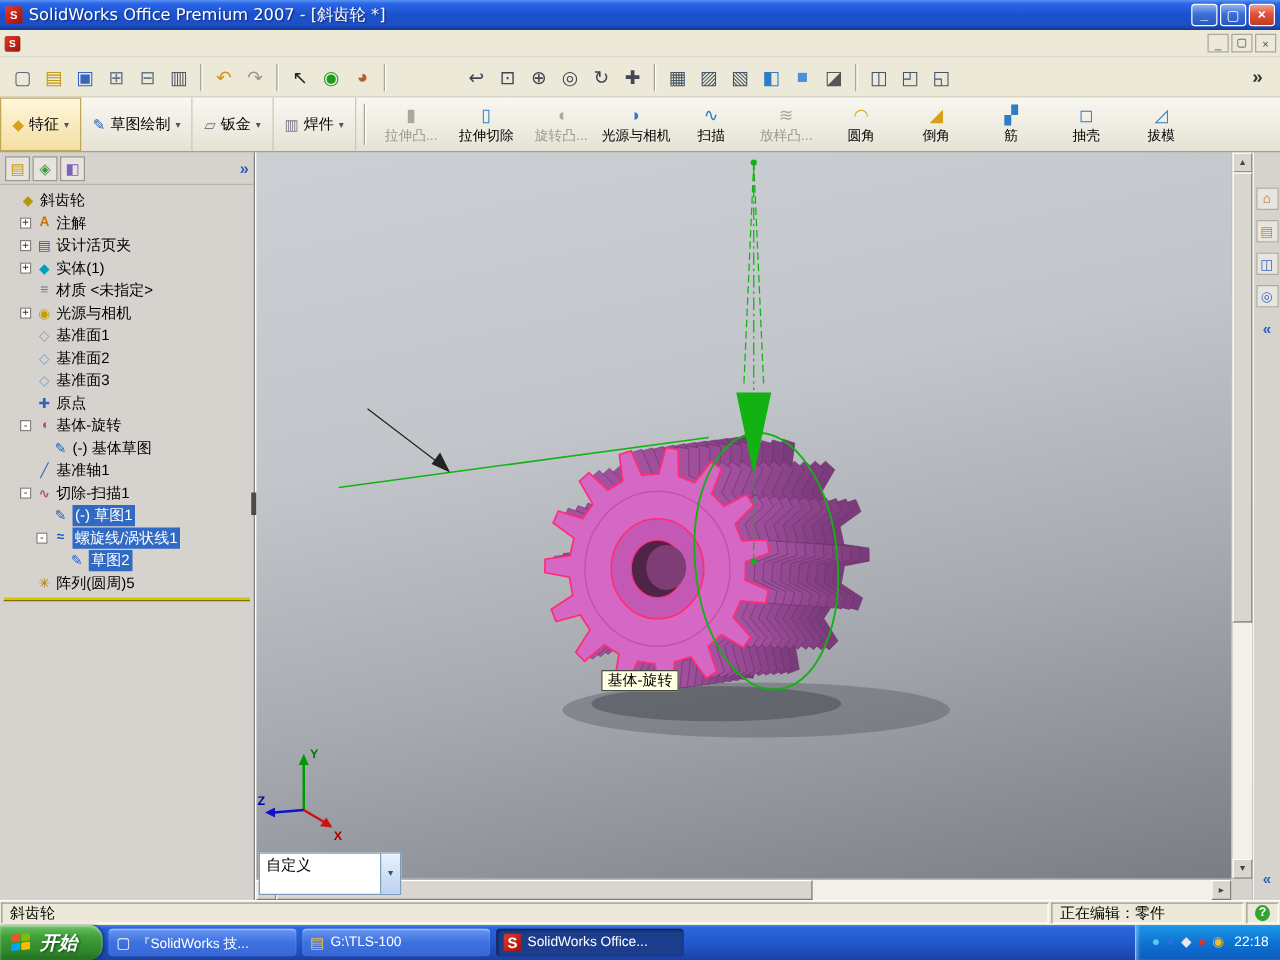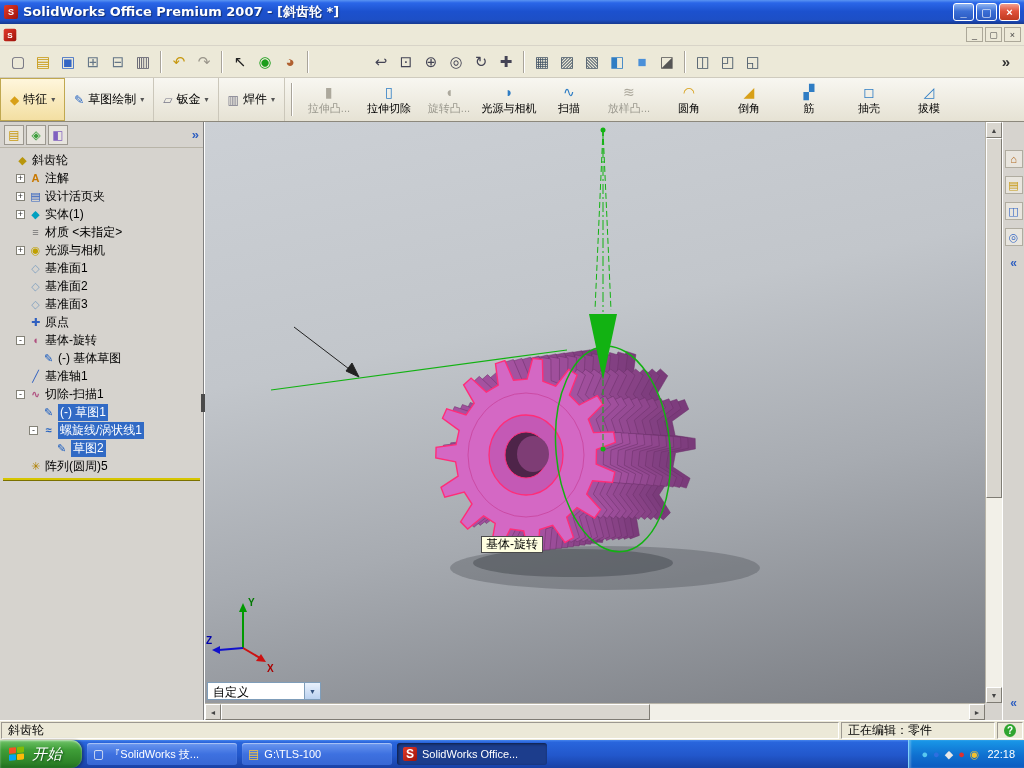--- a/index.html
+++ b/index.html
@@ -5,21 +5,21 @@
   *{margin:0;padding:0;box-sizing:border-box;}
   html,body{width:1024px;height:768px;overflow:hidden;}
   body{font-family:"Liberation Sans","DejaVu Sans",sans-serif;font-size:12px;color:#000;}
   #app{position:relative;width:1024px;height:768px;background:#ECE9D8;}
 
   
   .titlebar{height:24px;display:flex;align-items:center;gap:5px;padding:0 4px;
     background:linear-gradient(180deg,#5A94F2 0%,#2A66E8 12%,#1C51CE 48%,#1D4FC6 82%,#16398F 100%);}
   [data-icon="app-icon"],[data-icon="solidworks-icon"]{width:14px;height:14px;background:linear-gradient(135deg,#E23A2A,#9E120A);
     border-radius:2px;font-weight:bold;font-size:9px;display:flex;align-items:center;justify-content:center;flex:none;}
-  .title-text{flex:1;color:#fff;font-weight:bold;font-size:13px;white-space:nowrap;overflow:hidden;
+  .title-text{flex:1;color:#fff;font-weight:normal;font-size:13px;white-space:nowrap;overflow:hidden;
     text-shadow:1px 1px 1px #122F72;font-family:"DejaVu Sans",sans-serif;}
   .win-btns{display:flex;gap:2px;}
   .win-btn{width:21px;height:18px;border-radius:3px;border:1px solid #fff;display:flex;align-items:center;justify-content:center;
     font-size:11px;font-weight:bold;background:linear-gradient(180deg,#8FB5F2,#3B6FD6 45%,#2A59C0);}
   .win-btn.close{background:linear-gradient(180deg,#F2A08F,#E0523B 45%,#C03A20);}
 
   
   .menubar{height:22px;display:flex;align-items:center;background:#ECE9D8;border-bottom:1px solid #D8D4C8;padding:0 3px;}
   .menus{display:flex;}
   .menu-item{padding:2px 7px;white-space:nowrap;}
@@ -67,21 +67,21 @@
   .tree-label{font-size:12px;}
   .tree-label.selected{background:#316AC5;color:#fff;padding:0 2px;}
   .rollback{border-top:2px solid #D6C500;border-bottom:1px solid #7A7000;margin:3px 3px 0 3px;}
 
   
   .viewport{position:relative;flex:1;overflow:hidden;border-left:1px solid #fff;
     background:linear-gradient(168deg,#CCD0D5 0%,#C2C6CB 35%,#A7ABB1 62%,#76797F 100%);}
   #scene{position:absolute;top:0;left:0;}
   .tooltip{position:absolute;left:276px;top:414px;height:17px;line-height:15px;background:#FFFFE1;border:1px solid #4A4A4A;
     padding:0 4px;font-size:12px;z-index:4;}
-  .view-combo{position:absolute;left:2px;top:560px;width:114px;height:18px;background:#fff;border:1px solid #7F9DB9;
+  .view-combo{position:absolute;left:2px;top:560px;width:114px;height:34px;background:#fff;border:1px solid #7F9DB9;
     display:flex;align-items:stretch;z-index:4;}
   .view-combo .txt{flex:1;padding:1px 0 0 5px;font-size:12px;}
   .combo-btn{width:16px;border-left:1px solid #7F9DB9;background:linear-gradient(180deg,#E9F1FC,#BBD2F0);
     display:flex;align-items:center;justify-content:center;font-size:7px;color:#33527E;}
 
   
   .vscroll{position:absolute;top:0;right:0;bottom:17px;width:17px;background:#F2F0E8;border-left:1px solid #B8B4A8;z-index:3;}
   .hscroll{position:absolute;left:0;right:17px;bottom:0;height:17px;background:#F2F0E8;border-top:1px solid #B8B4A8;z-index:3;}
   .sb-btn{position:absolute;width:16px;height:16px;background:#D9D6CF;border:1px solid #fff;border-right-color:#7F7C74;
     border-bottom-color:#7F7C74;font-size:7px;display:flex;align-items:center;justify-content:center;color:#444;}
@@ -112,21 +112,21 @@
   .sb-help{width:26px;justify-content:center;}
   .help-icon{width:13px;height:13px;border-radius:50%;background:#2FA52F;color:#fff;font-size:10px;line-height:13px;
     text-align:center;font-weight:bold;}
 
   
   .taskbar{position:absolute;top:740px;left:0;width:1024px;height:28px;display:flex;align-items:center;
     background:linear-gradient(180deg,#4584EE 0%,#2965DC 8%,#2257CB 55%,#1941A5 100%);}
   .start-btn{height:28px;display:flex;align-items:center;gap:6px;padding:0 20px 0 9px;border-radius:0 11px 11px 0;
     background:linear-gradient(180deg,#6FC468 0%,#3F9E38 35%,#2E8428 80%,#1F6F1E 100%);
     box-shadow:inset 0 1px 2px rgba(255,255,255,.55),2px 0 3px rgba(0,0,0,.35);
-    color:#fff;font-weight:normal;font-style:italic;font-size:15px;text-shadow:1px 1px 2px #14501A;}
+    color:#fff;font-weight:bold;font-style:italic;font-size:15px;text-shadow:1px 1px 2px #14501A;}
   .win-flag{width:17px;height:15px;display:grid;grid-template-columns:7px 7px;grid-template-rows:6px 6px;gap:1px;transform:skewY(-6deg);}
   .win-flag span{border-radius:1px;}
   .flag-r{background:#F35325;} .flag-g{background:#81BC06;} .flag-b{background:#05A6F0;} .flag-y{background:#FFBA08;}
   .tasks{display:flex;align-items:center;}
   .task-btn{height:22px;width:150px;margin-left:5px;display:flex;align-items:center;gap:5px;padding:0 6px;border-radius:3px;
     background:linear-gradient(180deg,#6A97F0,#3E71E0 50%,#3767D4);box-shadow:inset 0 1px 1px rgba(255,255,255,.45);
     color:#fff;font-size:11px;white-space:nowrap;overflow:hidden;}
   .task-btn.active{background:#1C3D8C;box-shadow:inset 1px 1px 3px rgba(0,0,0,.55);}
   .task-icon{flex:none;font-size:12px;display:flex;align-items:center;justify-content:center;}
   .tray{margin-left:auto;height:28px;display:flex;align-items:center;padding:0 9px 0 12px;

